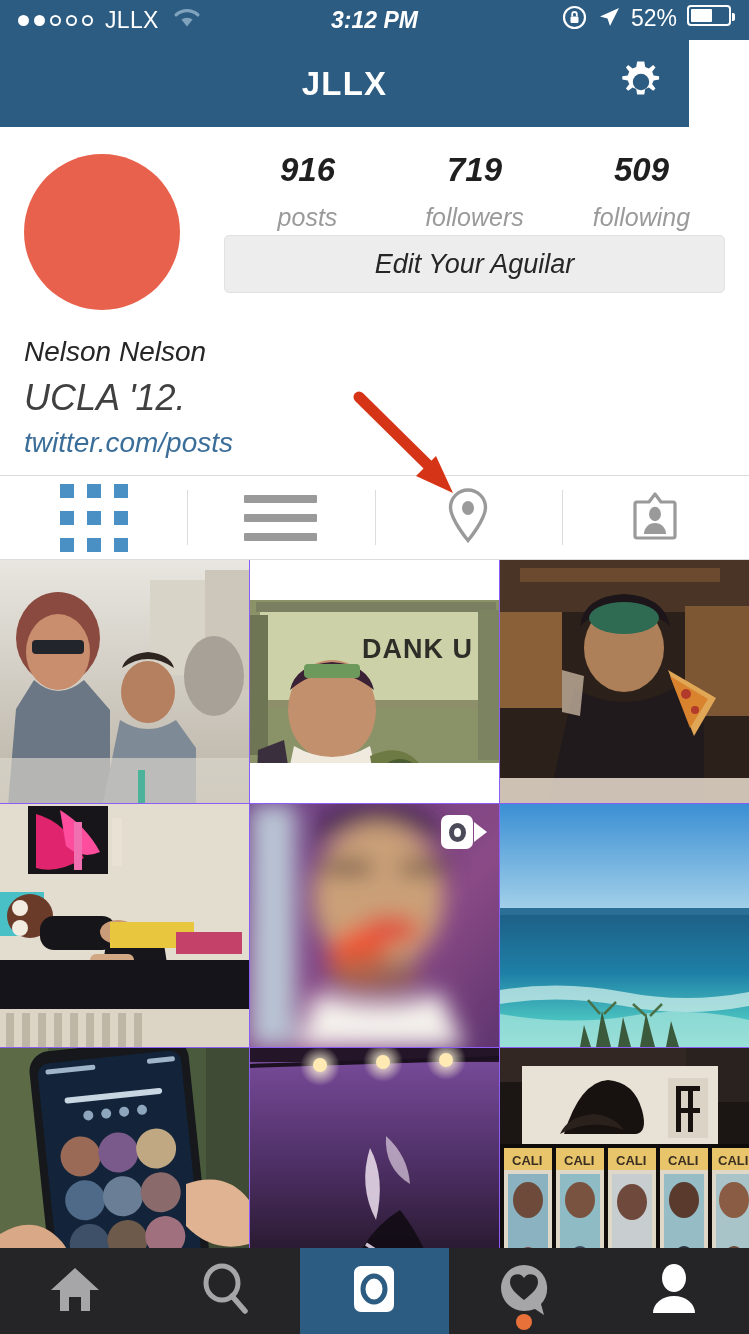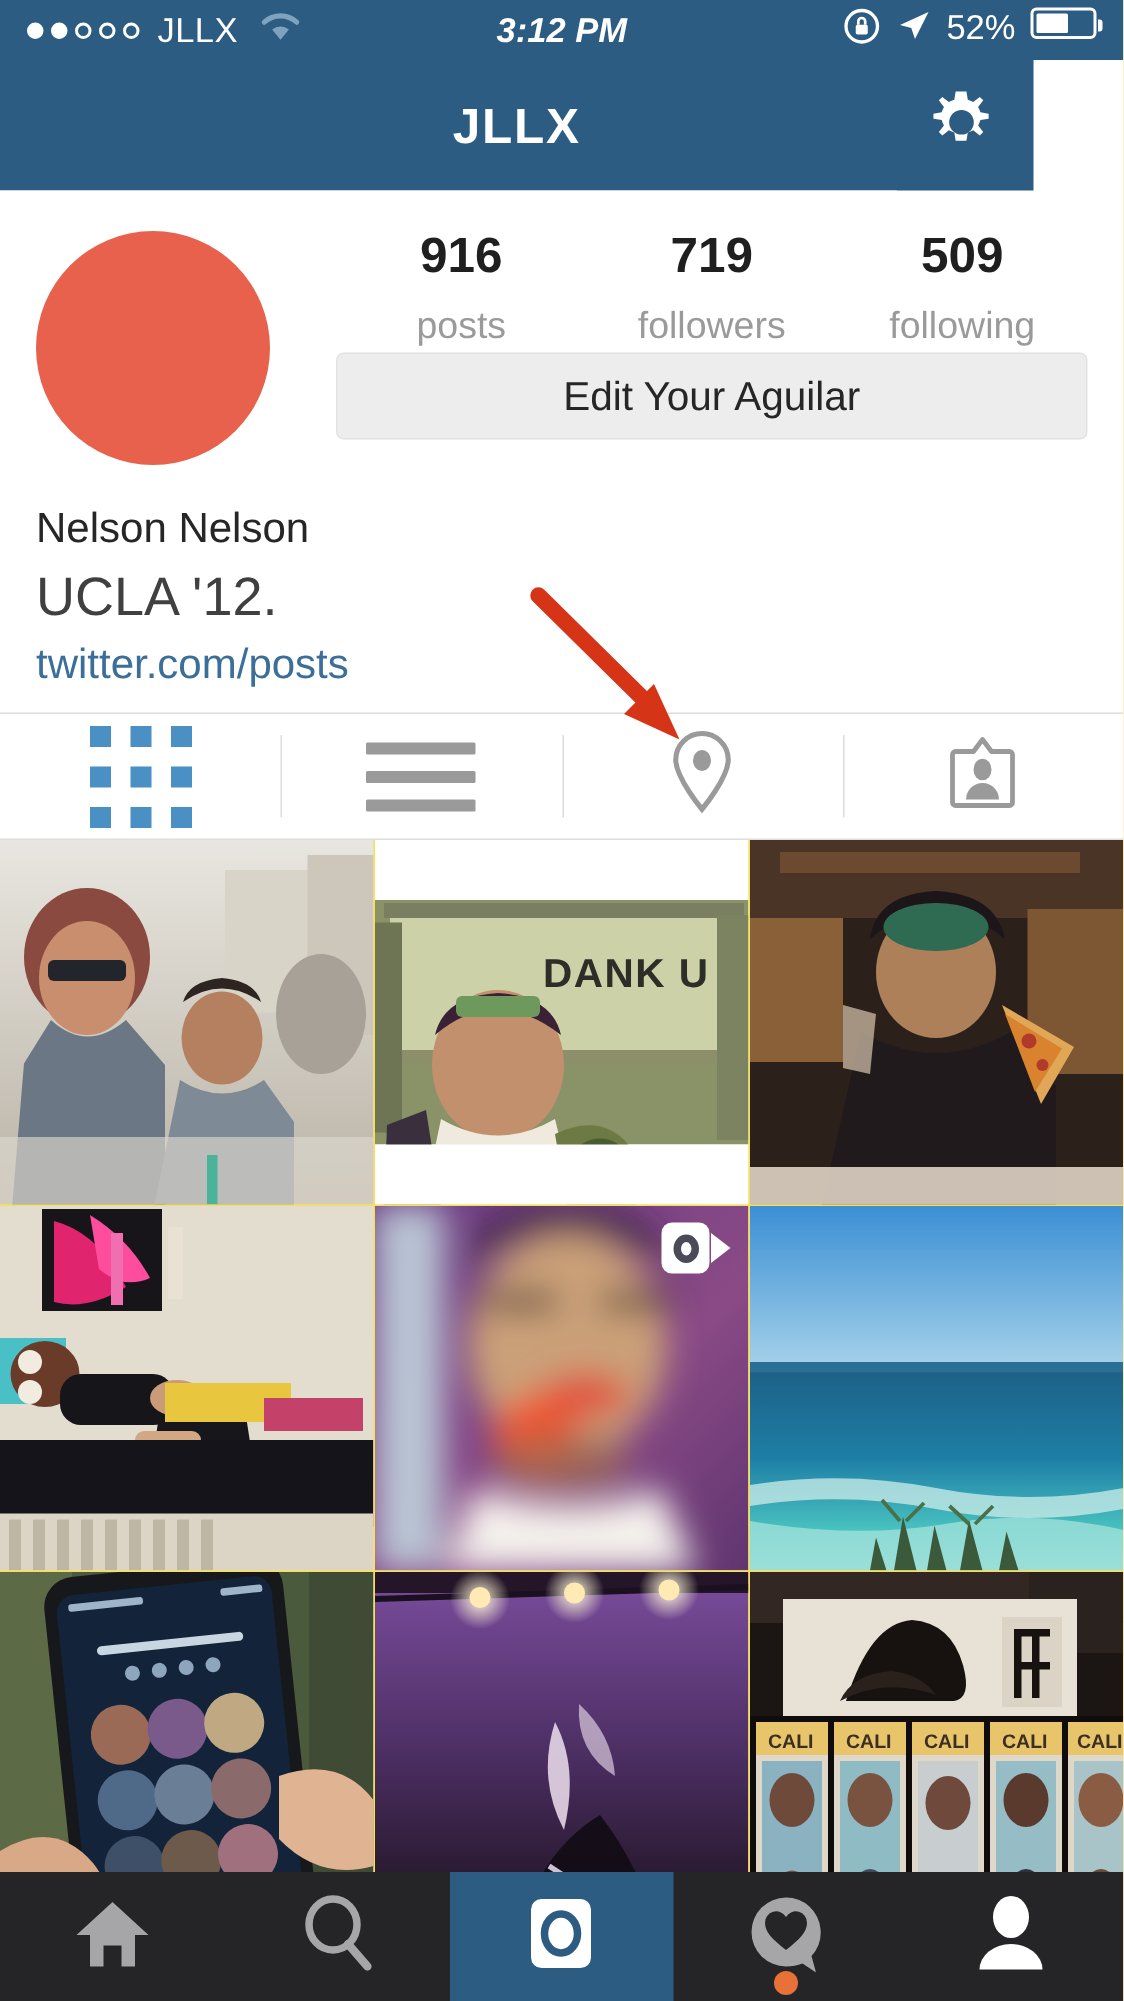--- a/index.html
+++ b/index.html
@@ -40,21 +40,21 @@
 
   
   .navbar {
     position:absolute; top:40px; left:0; width:689px; height:87px;
     background:#2C5C82; display:flex; align-items:center; justify-content:center;
   }
   .nav-title { color:#fff; font-size:33px; font-weight:600; letter-spacing:1.2px; }
   .nav-gear { position:absolute; right:22px; top:50%; transform:translateY(-50%); cursor:pointer; }
 
   
-  .profile { position:absolute; top:127px; left:0; width:598px; height:348px; background:#fff; }
+  .profile { position:absolute; top:127px; left:0; width:598px; height:348px; background:#fff;font-style:italic; }
   .avatar {
     position:absolute; left:24px; top:27px;
     width:156px; height:156px; border-radius:50%; background:#E8614D;
   }
   .stats {
     position:absolute; left:224px; top:24px; width:501px;
     display:flex; justify-content:space-around; align-items:flex-start;
   }
   .stat { text-align:center; width:33%; }
   .stat-num { font-size:33px; font-weight:700; color:#1f1f1f; line-height:1.15; }
@@ -88,21 +88,21 @@
   }
   .grid-icon { display:grid; grid-template-columns:repeat(3,14px); grid-gap:13px; }
   .grid-icon i { width:14px; height:14px; background:#4A90C4; display:block; }
   .list-icon { display:flex; flex-direction:column; gap:11px; }
   .list-icon i { width:73px; height:8px; background:#9A9A9A; border-radius:1px; display:block; }
 
   
   .photogrid {
     position:absolute; top:560px; left:0; width:749px; height:688px;
     display:grid; grid-template-columns:repeat(3,249px);
-    grid-template-rows:repeat(3,243px); gap:1px; background:#fde047; overflow:hidden;
+    grid-template-rows:repeat(3,243px); gap:1px; background:#8b5cf6; overflow:hidden;
   }
   .cell { position:relative; overflow:hidden; background:#ddd; }
   .cell .art { position:absolute; inset:0; }
   .vid-badge {
     position:absolute; right:12px; top:10px; width:46px; height:36px;
     display:flex; align-items:center; z-index:5;
   }
   .vid-body {
     width:34px; height:34px; background:#fff; border-radius:7px;
     display:flex; align-items:center; justify-content:center;

